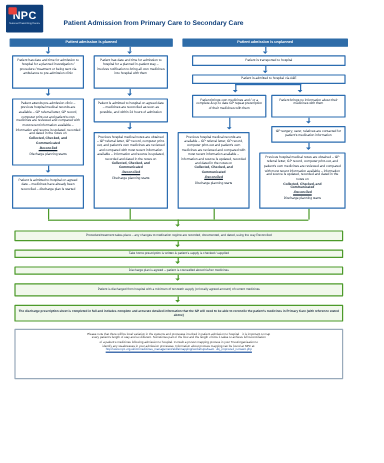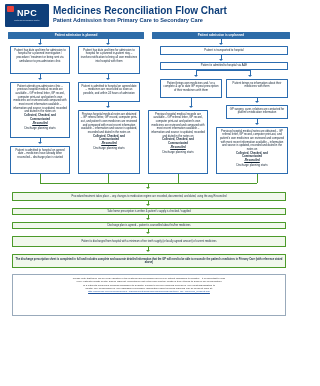--- a/index.html
+++ b/index.html
@@ -16,21 +16,21 @@
     position:absolute;inset:0;
     background:#ffffff;
     padding:0;
   }
   
   .header{
     position:absolute;left:0;top:0;width:298px;height:30px;
     background:#ffffff;
   }
   .logo{
-    position:absolute;left:5px;top:4px;width:44px;height:23px;
+    position:absolute;left:5px;top:4px;width:31px;height:23px;
     background:#0f3f7a;
     border-radius:1px;
     color:#fff;
     text-align:center;
   }
   .logo .nps{
     font-size:9px;font-weight:bold;letter-spacing:0.3px;
     margin-top:5px;line-height:9px;
     color:#ffffff;
   }
@@ -105,21 +105,20 @@
 <body>
 
 <div class="page">
 
   <div class="header">
     <div class="logo">
       <div class="bar"></div>
       <div class="nps">NPC</div>
       <div class="sub">National Prescribing Centre</div>
     </div>
-    <div class="title">Medicines Reconciliation Flow Chart</div>
     <div class="subtitle">Patient Admission from Primary Care to Secondary Care</div>
   </div>
 
   <div class="box hdr" style="left:8px;top:32px;width:136px;height:7px;">Patient admission is planned</div>
   <div class="box hdr" style="left:152px;top:32px;width:138px;height:7px;">Patient admission is unplanned</div>
 
   <div class="vline" style="left:40px;top:39px;height:4px;"></div>
   <div class="arrow-down" style="left:38px;top:42.5px;"></div>
   <div class="vline" style="left:108px;top:39px;height:4px;"></div>
   <div class="arrow-down" style="left:106px;top:42.5px;"></div>

